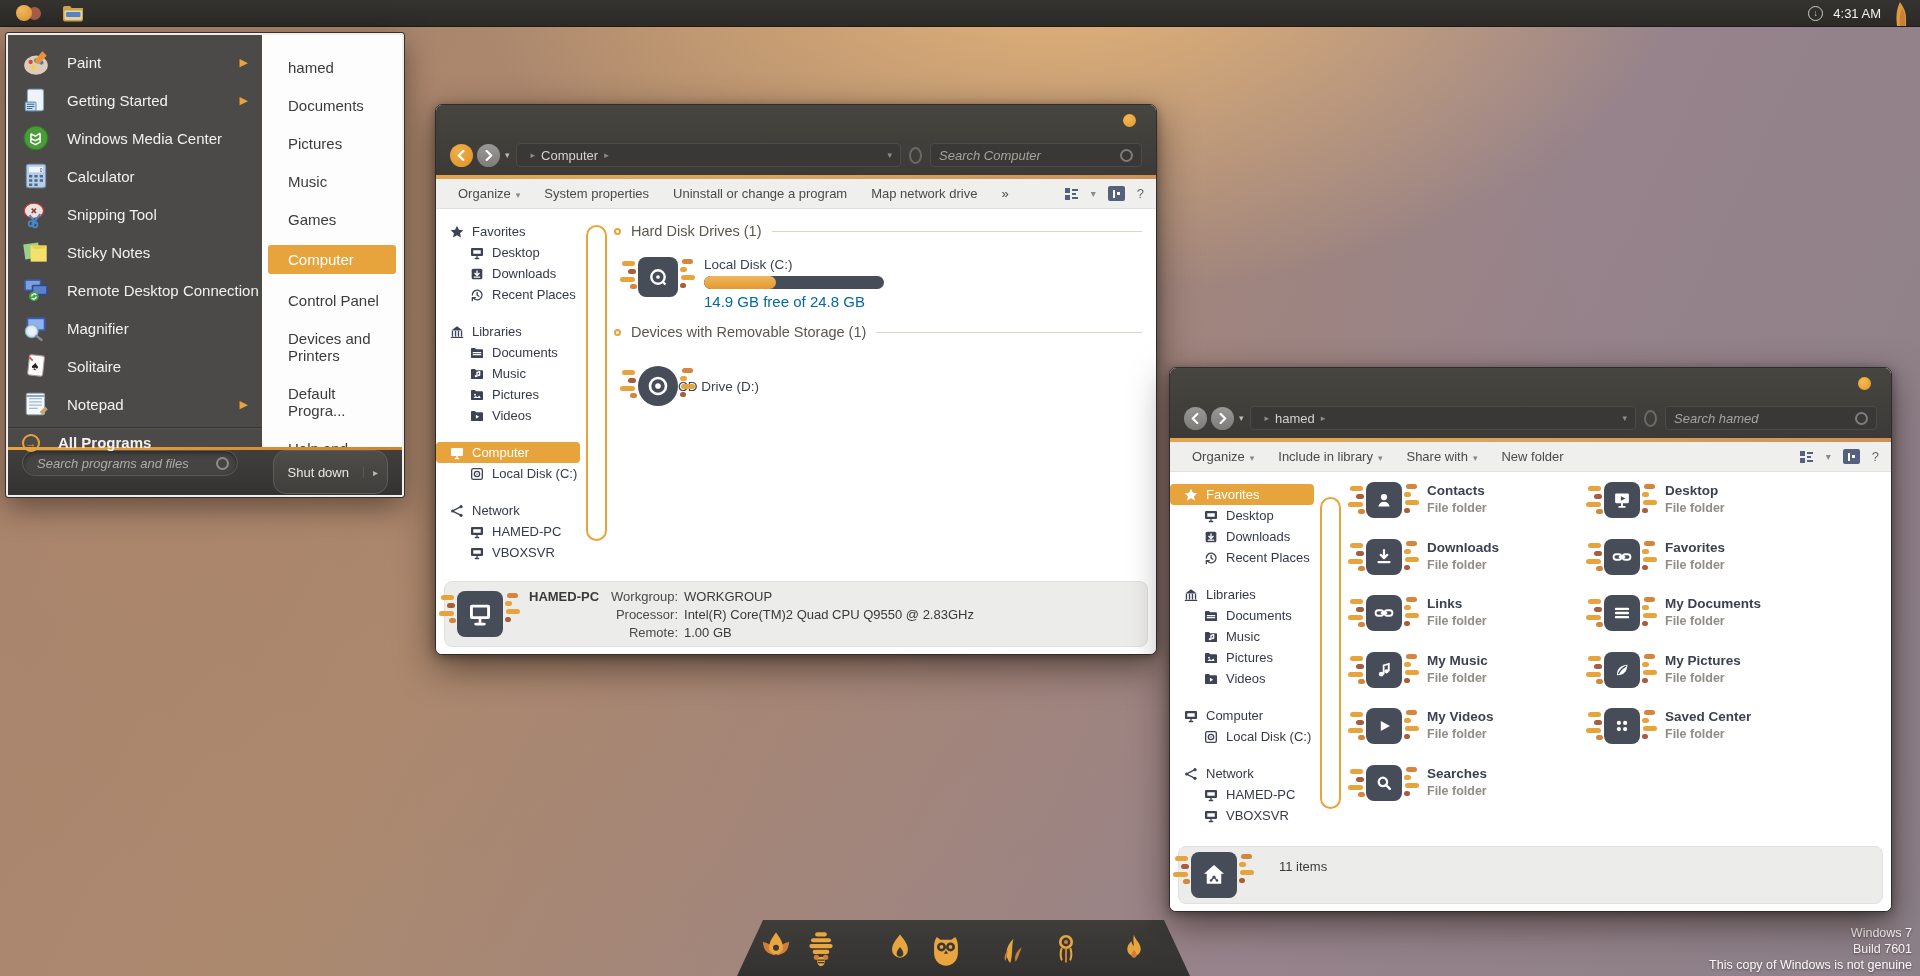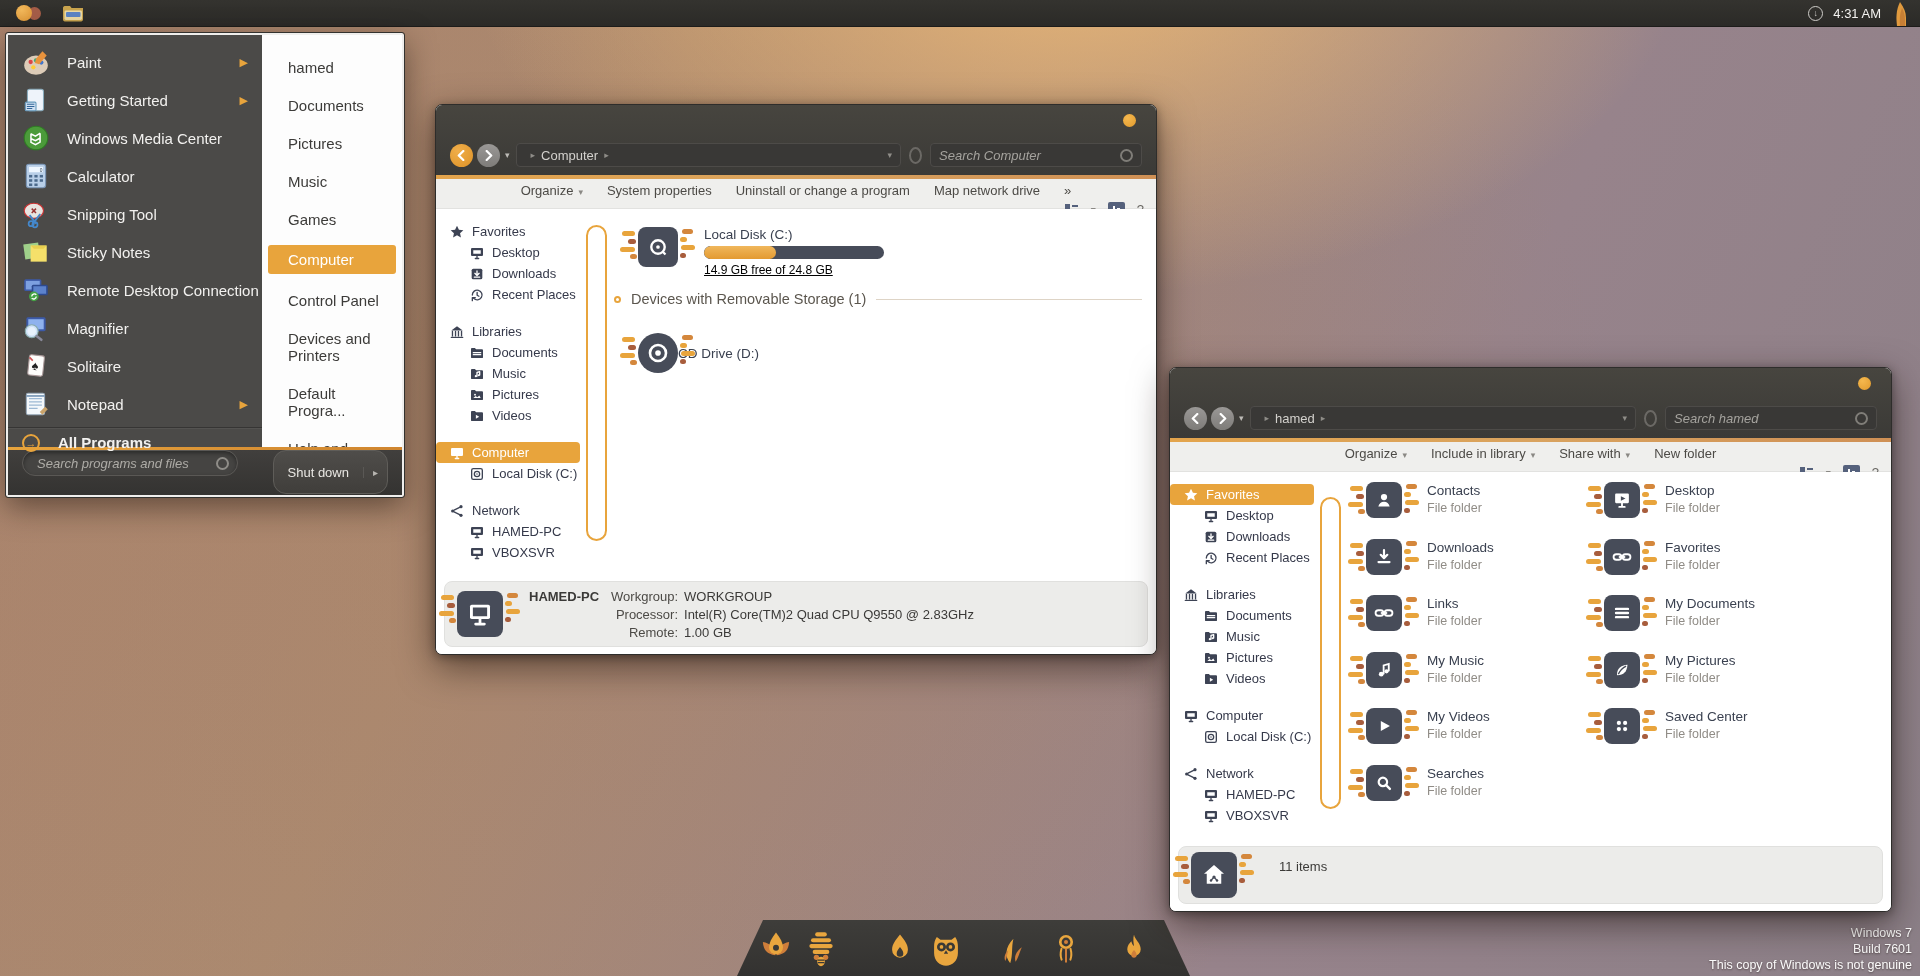--- a/index.html
+++ b/index.html
@@ -74,21 +74,21 @@
   .bclabel { color:#d3d1cd; font-size:13px; }
   .bccaret { margin-left:auto; color:#8f8d88; font-size:9px; }
   .refbtn { width:17px; height:17px; border:2px solid #6b6965; border-radius:50%; margin:0 8px; cursor:pointer; flex:0 0 13px;}
   .searchfield { width:212px; height:24px; background:#393836; border:1px solid #4d4b48; border-radius:4px;
     display:flex; align-items:center; padding:0 8px; }
   .searchfield input { flex:1; background:transparent; border:none; outline:none; font-style:italic;
     font-size:13px; color:#d3d1cd; font-family:"Liberation Sans",sans-serif; min-width:0;}
   .searchfield input::placeholder { color:#a5a39e; }
   .searchfield .sglyph { border-color:#7f7d78; }
   .tstrip { height:4px; background:linear-gradient(90deg,#e3a44c,#d9A35f,#cf9055); }
-  .toolbar { height:30px; background:#efefed; border-bottom:1px solid #e2e2e0; display:flex; align-items:center; padding:0 12px;flex-direction:column;}
+  .toolbar { height:30px; background:#efefed; border-bottom:1px solid #e2e2e0; display:flex; align-items:center; padding:0 12px;}
   .tleft { display:flex; align-items:center; gap:4px; }
   .tcmd { font-size:13px; color:#4c4a46; padding:4px 10px; cursor:pointer; white-space:nowrap;}
   .tcmd .crt { font-size:9px; color:#8a8884; margin-left:5px;}
   .tright { margin-left:auto; display:flex; align-items:center; gap:12px; }
   .vicon { cursor:pointer; display:flex; }
   .vcaret { color:#8a8884; font-size:10px; cursor:pointer;}
   .pane-ic { width:17px; height:15px; background:#55617c; border-radius:2px; display:flex; align-items:center;
     justify-content:center; gap:2px; cursor:pointer;}
   .pane-ic i { background:#fff; width:2px; height:8px; display:block;}
   .pane-ic i.dot { width:3px; height:3px; }
@@ -121,37 +121,37 @@
   .d8{right:-8px;top:26px;width:6px;background:#a85d3c}
   
   .content { position:absolute; left:178px; top:0; right:14px; bottom:0; }
   .sechead { display:flex; align-items:center; margin-top:14px; color:#5b564e; font-size:14.5px;}
   .sechead .bullet { width:7px; height:7px; border:2px solid #e8a43c; border-radius:50%; margin-right:10px; flex:0 0 7px;}
   .sechead .hline { flex:1; height:1px; background:#ded4c6; margin-left:10px; }
   .drive-row { display:flex; margin:18px 0 6px 24px; gap:26px; cursor:pointer; width:fit-content;}
   .drive-meta .dname { font-size:13.5px; color:#3a4150; }
   .dbar { width:180px; height:13px; border-radius:7px; background:#474c59; margin:4px 0; overflow:hidden;}
   .dbar .fill { height:100%; background:linear-gradient(#f0b75c,#e39a31); border-radius:7px;}
-  .dcap { font-size:12px; color:#000000;text-decoration:underline; }
+  .dcap { font-size:15px; color:#0369a1; }
   .cd-row { display:flex; align-items:center; margin:26px 0 0 24px; cursor:pointer; width:fit-content;}
   .cd-row .dname { font-size:13.5px; color:#3a4150; }
   
   .details { position:absolute; left:8px; right:8px; bottom:7px; height:66px; background:#ececea;
     border:1px solid #e0e0de; border-radius:8px; display:flex; align-items:center; padding:0 12px;}
   .details .dtext { margin-left:26px; font-size:13px; color:#3b3a38; display:grid;
     grid-template-columns:auto auto 1fr; column-gap:6px; row-gap:3px; align-items:baseline;}
   .details .dnm { font-weight:bold; padding-right:6px;}
   .details .dlab { text-align:right; color:#4c4a46;}
   .statusbar { position:absolute; left:8px; right:8px; bottom:7px; height:58px; background:#ececea;
     border:1px solid #e0e0de; border-radius:8px; display:flex; align-items:center; padding:0 12px;}
   .statusbar .stext { margin-left:42px; font-size:13px; color:#3b3a38; align-self:flex-start; margin-top:12px;}
   
   .fgrid { position:absolute; left:196px; top:10px; right:10px; bottom:70px;
     display:grid; grid-template-columns:238px 238px; grid-auto-rows:56.5px; align-content:start;}
-  .fitem { display:flex; gap:25px; cursor:pointer; width:fit-content;}
+  .fitem { display:flex; gap:25px; cursor:pointer; width:fit-content;font-weight:bold;}
   .fmeta .fname { font-size:13.5px; color:#3a4150; margin-top:1px;}
   .fmeta .ftype { font-size:12.5px; color:#908c86; margin-top:3px;}
   
   #dock { position:absolute; left:737px; top:920px; width:453px; height:56px; z-index:5;
     background:linear-gradient(#3e3d3a,#333230); clip-path:polygon(26px 0, 427px 0, 453px 56px, 0 56px);}
   .dock-ic { position:absolute; top:7px; cursor:pointer;}
   .dock-ic svg { display:block; }
   
   #watermark { position:absolute; right:8px; bottom:3px; text-align:right; color:#fdfdfd; font-size:12.5px;
     line-height:16px; text-shadow:0 1px 2px rgba(40,30,25,.55); z-index:4;}
@@ -383,20 +383,25 @@
                   <rect x="5.4" y="6.9" width="13.2" height="7.2" fill="#fff"></rect>
                   <path d="M9.5 20.2h5M12 16.8v3.2"></path>
                 </svg>
               </span>
       <span class="nlab">VBOXSVR</span>
             </div>
           </div>
         </div>
       <div class="scrollpill" style="left:150px; top:16px; height:316px;"></div>
       <div class="content" id="computer-sections">
+          <div class="sechead">
+    <i class="bullet"></i>
+    <span>Hard Disk Drives (1)</span>
+            <i class="hline"></i>
+          </div>
           <div class="drive-row">
         <span class="tile s40">
      <i class="d d1"></i>
               <i class="d d2"></i>
               <i class="d d3"></i>
               <i class="d d4"></i>
      <i class="d d5"></i>
               <i class="d d6"></i>
               <i class="d d7"></i>
               <i class="d d8"></i>

